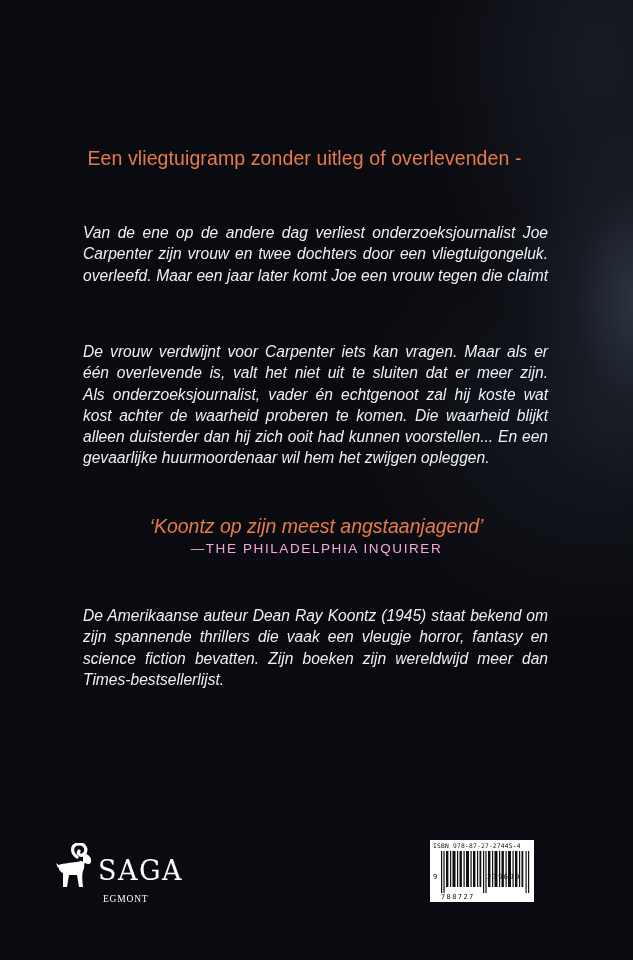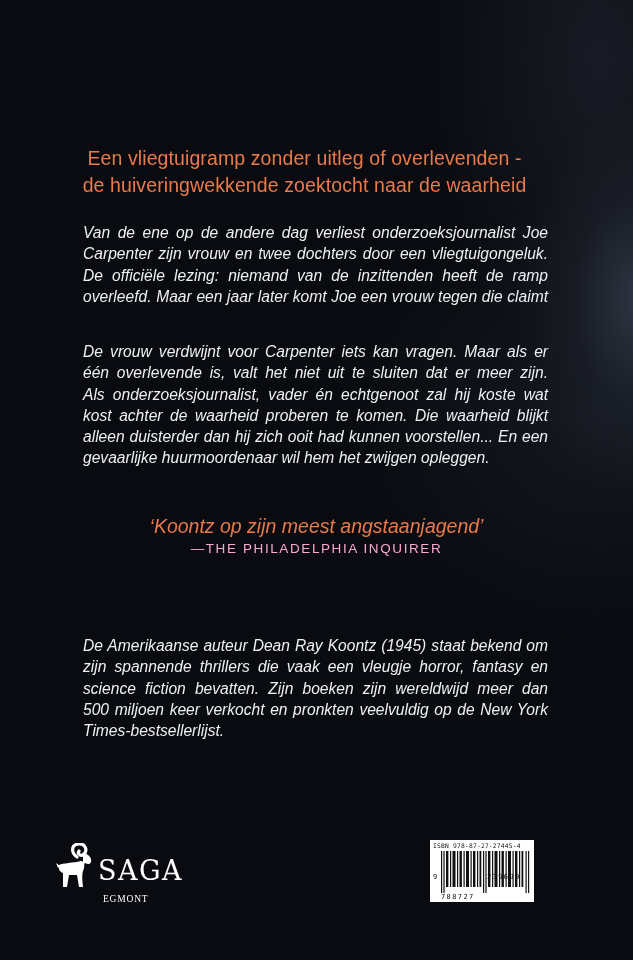--- a/index.html
+++ b/index.html
@@ -50,21 +50,21 @@
       display: block;
       white-space: nowrap;
       text-align: justify;
       text-align-last: justify;
     }
     .para .line.last {
       text-align-last: left;
     }
     .p1 { top: 222px; }
     .p2 { top: 341px; }
-    .p3 { top: 605px; margin-top: 30px; }
+    .p3 { top: 605px; }
     .quote {
       position: absolute;
       left: 60px;
       width: 513px;
       top: 513px;
       text-align: center;
       color: #e87a4b;
       font-style: italic;
       font-size: 19.5px;
       line-height: 26px;
@@ -155,47 +155,44 @@
     .barcode .digits .d1 { width: 46px; letter-spacing: 1.4px; margin-top: 20px; }
     .barcode .digits .d2 { width: 44px; letter-spacing: 1.4px; }
   </style>
 </head>
 <body>
 
 <div class="bg-glow"></div>
 
 <div class="headline">
   <div>Een vliegtuigramp zonder uitleg of overlevenden -</div>
-  <div>de huiveringwekkende zoektocht naar de waarheid</div>
 </div>
 
 <div class="para p1">
   <span class="line">Van de ene op de andere dag verliest onderzoeksjournalist Joe</span>
   <span class="line">Carpenter zijn vrouw en twee dochters door een vliegtuigongeluk.</span>
-  <span class="line">De officiële lezing: niemand van de inzittenden heeft de ramp</span>
   <span class="line">overleefd. Maar een jaar later komt Joe een vrouw tegen die claimt</span>
 </div>
 
 <div class="para p2">
   <span class="line">De vrouw verdwijnt voor Carpenter iets kan vragen. Maar als er</span>
   <span class="line">één overlevende is, valt het niet uit  te sluiten dat er meer zijn.</span>
   <span class="line">Als onderzoeksjournalist, vader én echtgenoot zal hij koste wat</span>
   <span class="line">kost achter de waarheid proberen te komen. Die waarheid blijkt</span>
   <span class="line">alleen duisterder dan hij zich ooit had kunnen voorstellen... En een</span>
   <span class="line last">gevaarlijke huurmoordenaar wil hem het zwijgen opleggen.</span>
 </div>
 
 <div class="quote">‘Koontz op zijn meest angstaanjagend’</div>
 <div class="attribution">—THE PHILADELPHIA INQUIRER</div>
 
 <div class="para p3">
   <span class="line">De Amerikaanse auteur Dean Ray Koontz (1945) staat bekend om</span>
   <span class="line">zijn spannende thrillers die vaak een vleugje horror, fantasy en</span>
   <span class="line">science fiction bevatten. Zijn boeken zijn wereldwijd meer dan</span>
-  <span class="line">500 miljoen keer verkocht en pronkten veelvuldig op de New York</span>
   <span class="line last">Times-bestsellerlijst.</span>
 </div>
 
 <div class="logo">
   <svg class="goat" viewBox="0 0 38 46">
 
     <path d="M22 14 C16 10 16 2 23 1 C30 0 33 7 29 11 C26 14 22 11 24 8" fill="none" stroke="#ffffff" stroke-width="3.2" stroke-linecap="round"></path>
 
     <path d="M28 10 C34 11 37 15 36 19 C35 22 32 21 30 20 L28 22 Z" fill="#ffffff"></path>
 

